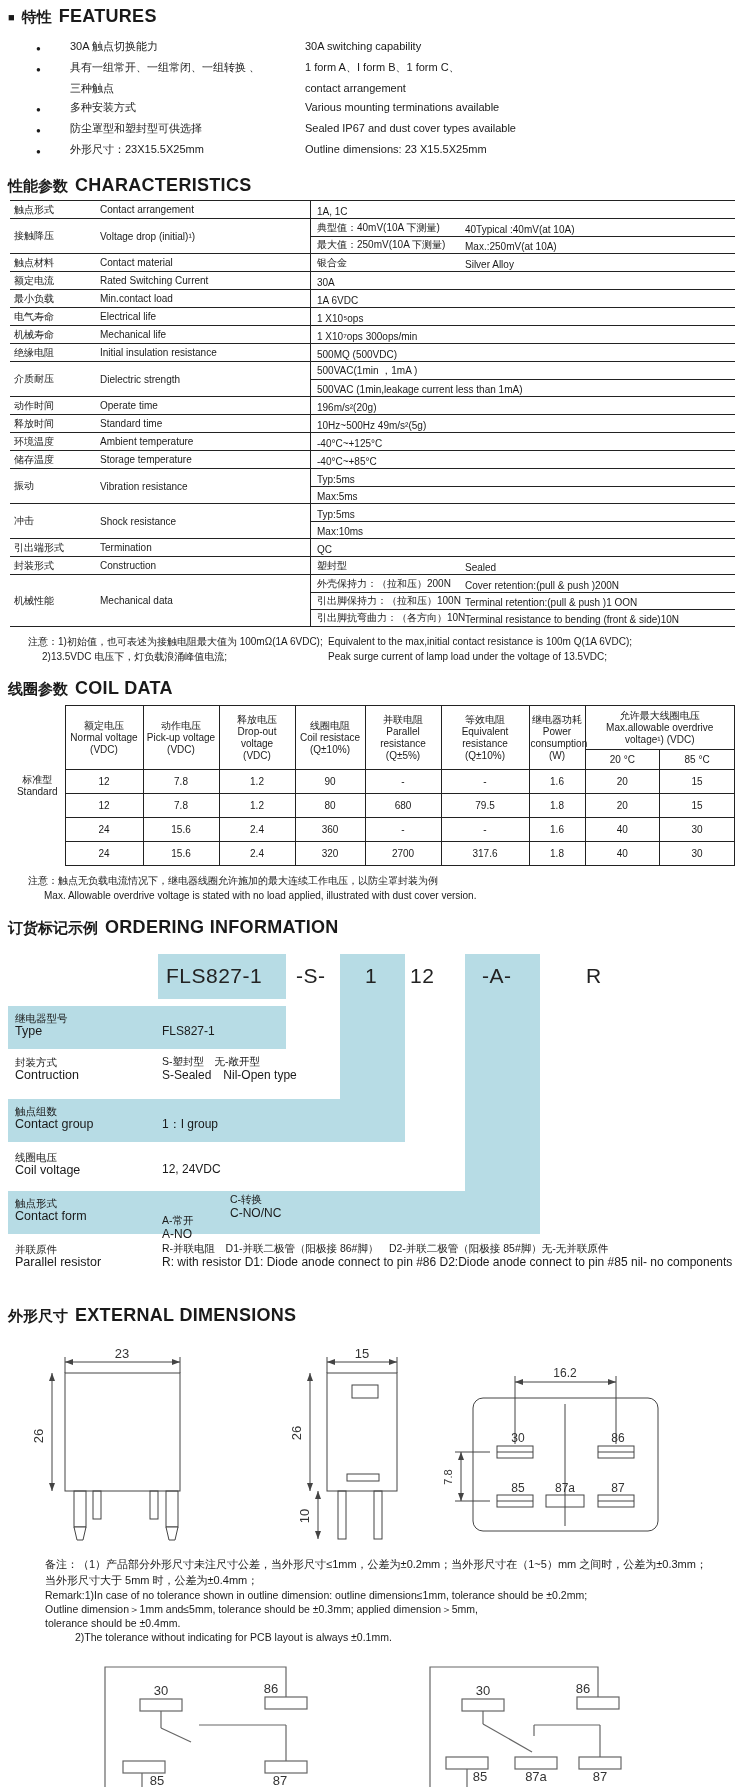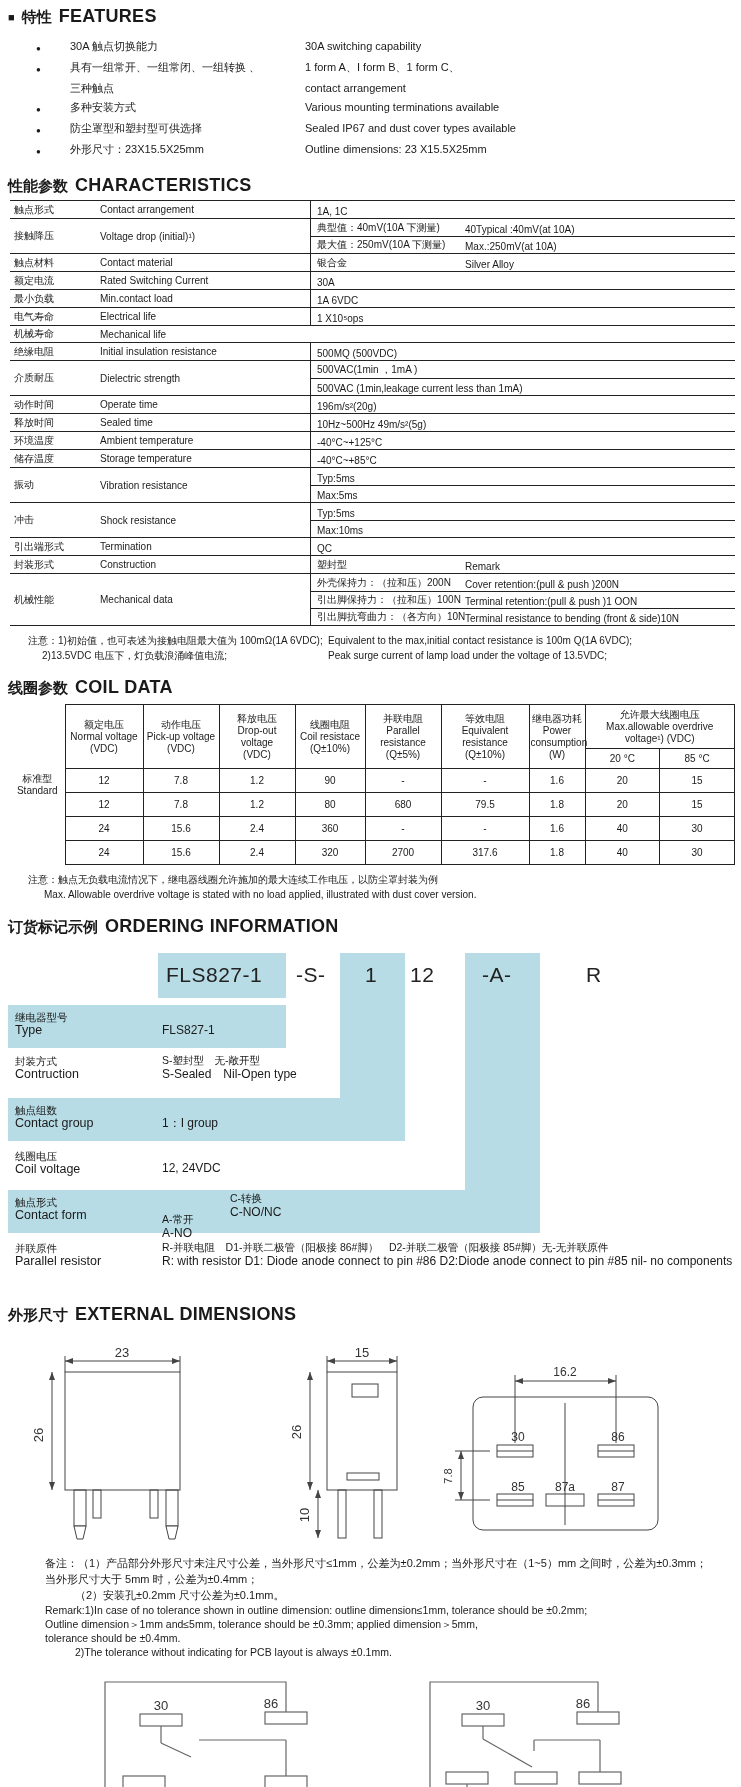--- a/index.html
+++ b/index.html
@@ -163,20 +163,25 @@
     <div class="len">Electrical life</div>
     <div class="vals">
         <div class="vr">
           <div class="vfull">1 X10⁵ops</div>
         </div>
       </div>
   </div>
   <div class="crow">
     <div class="lcn">机械寿命</div>
     <div class="len">Mechanical life</div>
+    <div class="vals">
+        <div class="vr">
+          <div class="vfull">1 X10⁷ops 300ops/min</div>
+        </div>
+      </div>
   </div>
   <div class="crow">
     <div class="lcn">绝缘电阻</div>
     <div class="len">Initial insulation resistance</div>
     <div class="vals">
         <div class="vr">
           <div class="vfull">500MQ (500VDC)</div>
         </div>
       </div>
   </div>
@@ -196,21 +201,21 @@
     <div class="lcn">动作时间</div>
     <div class="len">Operate time</div>
     <div class="vals">
         <div class="vr">
           <div class="vfull">196m/s²(20g)</div>
         </div>
       </div>
   </div>
   <div class="crow">
     <div class="lcn">释放时间</div>
-    <div class="len">Sealed time</div>
+    <div class="len">Standard time</div>
     <div class="vals">
         <div class="vr">
           <div class="vfull">10Hz~500Hz 49m/s²(5g)</div>
         </div>
       </div>
   </div>
   <div class="crow">
     <div class="lcn">环境温度</div>
     <div class="len">Ambient temperature</div>
     <div class="vals">
@@ -260,21 +265,21 @@
           <div class="vfull">QC</div>
         </div>
       </div>
   </div>
   <div class="crow">
     <div class="lcn">封装形式</div>
     <div class="len">Construction</div>
     <div class="vals">
         <div class="vr">
           <div class="v1">塑封型</div>
-          <div class="v2">Remark</div>
+          <div class="v2">Sealed</div>
         </div>
       </div>
   </div>
   <div class="crow">
     <div class="lcn">机械性能</div>
     <div class="len">Mechanical data</div>
     <div class="vals">
       <div class="vr">
           <div class="v1">外壳保持力：（拉和压）200N</div>
           <div class="v2">Cover retention:(pull &amp; push )200N</div>
@@ -564,21 +569,20 @@
     <text x="190" y="96" font-size="12" fill="#333" text-anchor="middle">86</text>
     <text x="90" y="146" font-size="12" fill="#333" text-anchor="middle">85</text>
     <text x="137" y="146" font-size="12" fill="#333" text-anchor="middle">87a</text>
     <text x="190" y="146" font-size="12" fill="#333" text-anchor="middle">87</text>
   </svg>
 </div>
 
 <div class="remarks">
   <div class="rcn">备注：（1）产品部分外形尺寸未注尺寸公差，当外形尺寸≤1mm，公差为±0.2mm；当外形尺寸在（1~5）mm 之间时，公差为±0.3mm；</div>
   <div class="rcn">当外形尺寸大于 5mm 时，公差为±0.4mm；</div>
-  <div class="rcn ind2">（2）安装孔±0.2mm 尺寸公差为±0.1mm。</div>
   <div class="ren">Remark:1)In case of no tolerance shown in outline dimension: outline dimension≤1mm, tolerance should be ±0.2mm;</div>
   <div class="ren">Outline dimension＞1mm and≤5mm, tolerance should be ±0.3mm; applied dimension＞5mm,</div>
   <div class="ren">tolerance should be ±0.4mm.</div>
   <div class="ren ind2">2)The tolerance without indicating for PCB layout is always ±0.1mm.</div>
 </div>
 
 <div class="wire">
 
   <svg style="left:75px;top:0" width="250" height="165" viewBox="0 0 250 165">
     <g stroke="#666" stroke-width="1.2" fill="none">

